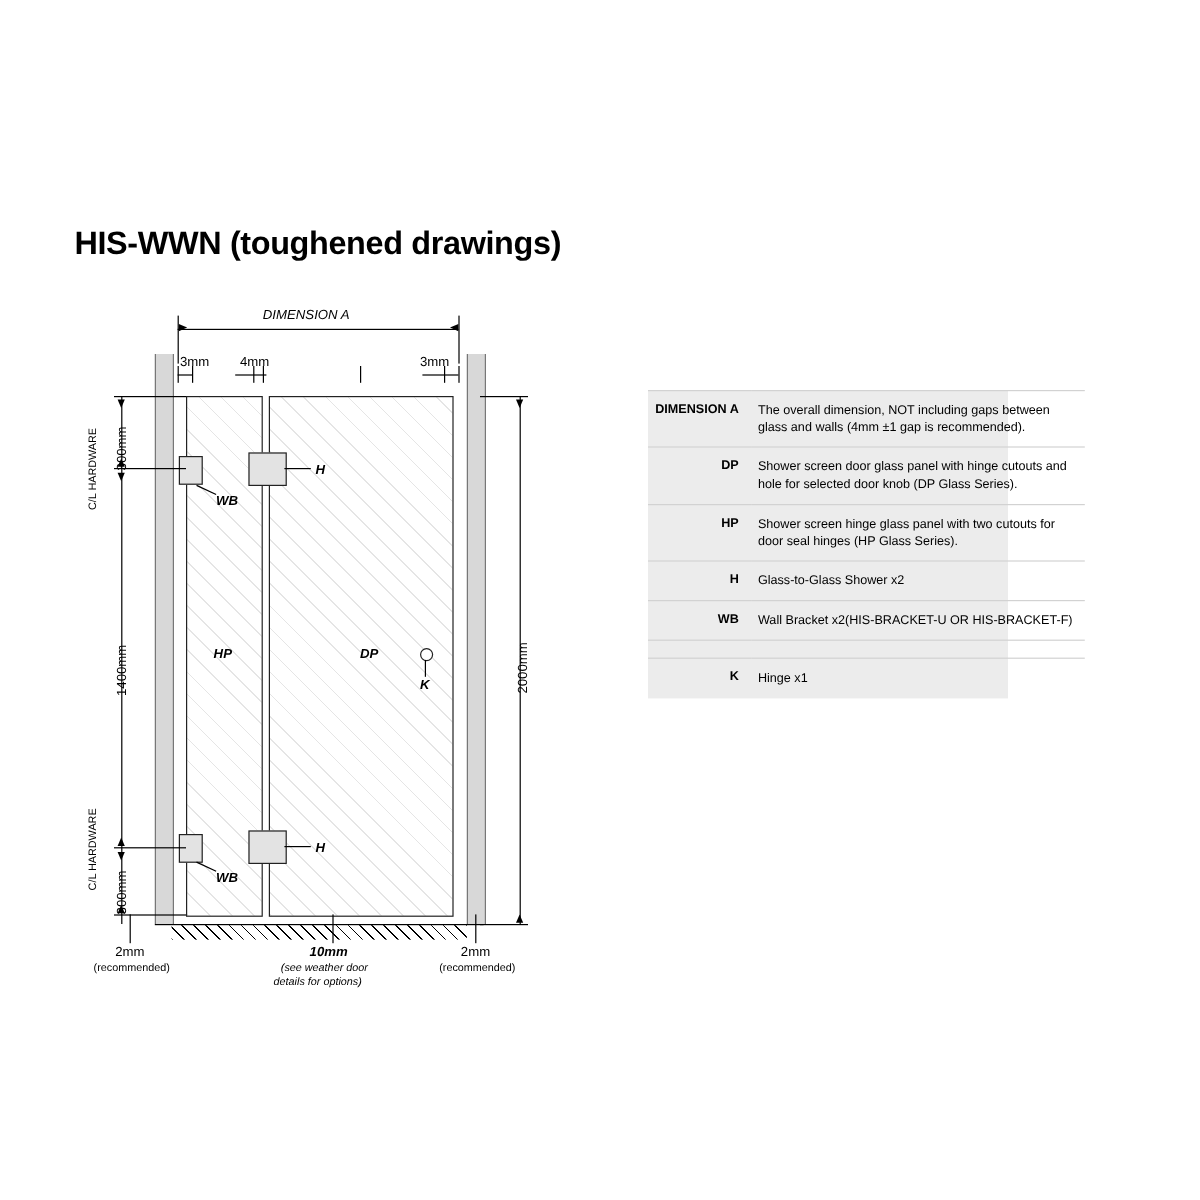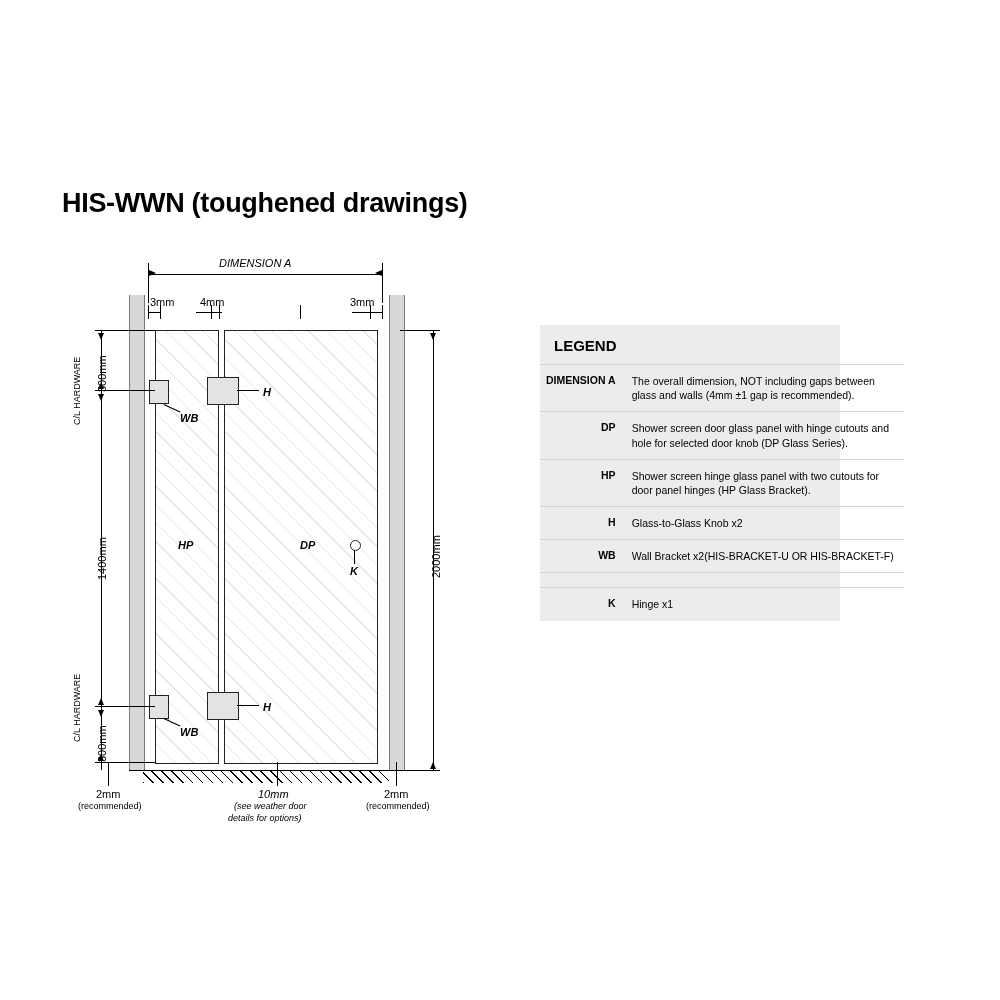--- a/index.html
+++ b/index.html
@@ -164,48 +164,47 @@
   <div class="lbl vert" style="left:430px;top:578px;transform:rotate(-90deg);">2000mm</div>
 
   <div class="line hline" style="left:129px;top:770px;width:274px;"></div>
   <div class="floorhatch" style="left:143px;top:771px;width:246px;"></div>
 
   <div class="line vline" style="left:108px;top:762px;height:24px;"></div>
   <div class="lbl" style="left:96px;top:788px;">2mm</div>
   <div class="lbl" style="left:78px;top:801px;font-size:9px;">(recommended)</div>
 
   <div class="line vline" style="left:277px;top:762px;height:24px;"></div>
-  <div class="lbl i" style="left:258px;top:788px;">10mm</div>
+  <div class="lbl i" style="left:258px;top:788px;font-weight:bold;">10mm</div>
   <div class="lbl i" style="left:234px;top:801px;font-size:9px;">(see weather door</div>
   <div class="lbl i" style="left:228px;top:813px;font-size:9px;">details for options)</div>
 
   <div class="line vline" style="left:396px;top:762px;height:24px;"></div>
   <div class="lbl" style="left:384px;top:788px;">2mm</div>
   <div class="lbl" style="left:366px;top:801px;font-size:9px;">(recommended)</div>
 </div>
 
 <div class="legend">
-  <div class="legend-title">LEGEND</div>
   <table>
     <tbody>
         <tr>
       <td>DIMENSION A</td>
       <td class="desc">The overall dimension, NOT including gaps between glass and walls (4mm ±1 gap is recommended).</td>
     </tr>
     <tr>
       <td>DP</td>
       <td class="desc">Shower screen door glass panel with hinge cutouts and hole for selected door knob (DP Glass Series).</td>
     </tr>
     <tr>
       <td>HP</td>
-      <td class="desc">Shower screen hinge glass panel with two cutouts for door panel hinges (HP Glass Bracket).</td>
+      <td class="desc">Shower screen hinge glass panel with two cutouts for door seal hinges (HP Glass Series).</td>
     </tr>
     <tr>
       <td>H</td>
-      <td class="desc">Glass-to-Glass Knob x2</td>
+      <td class="desc">Glass-to-Glass Shower x2</td>
     </tr>
     <tr>
       <td>WB</td>
       <td class="desc wide">Wall Bracket x2(HIS-BRACKET-U OR HIS-BRACKET-F)</td>
     </tr>
     <tr class="spacer">
           <td></td>
           <td></td>
         </tr>
     <tr>

